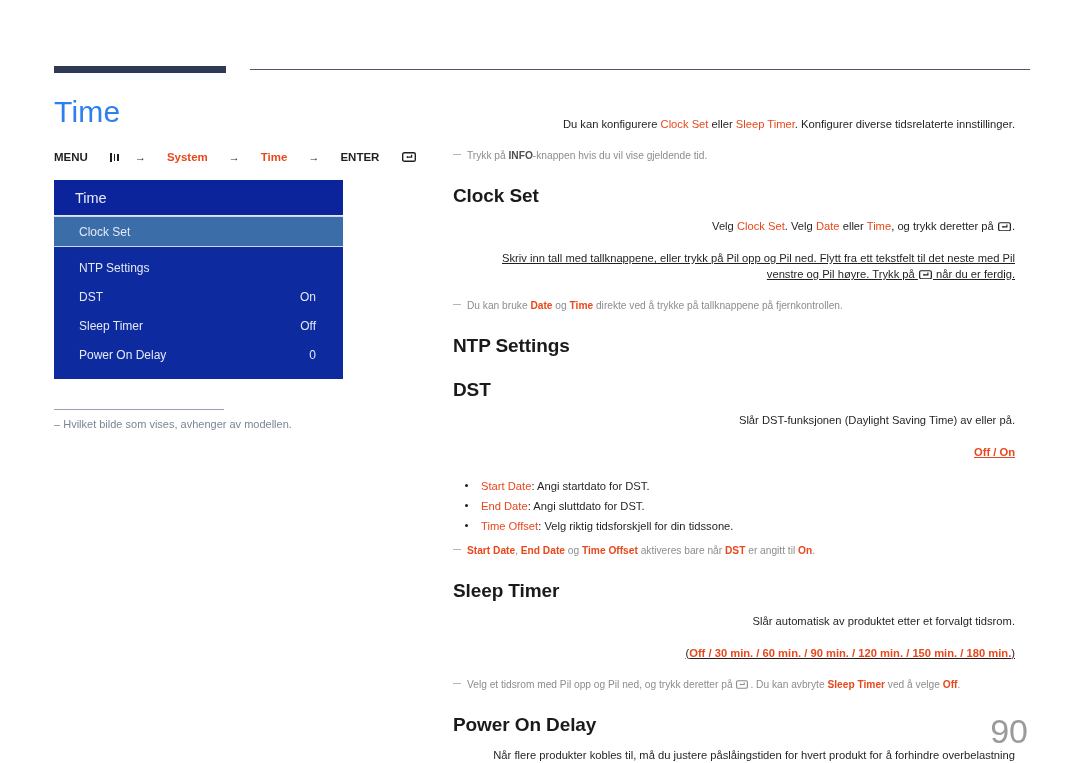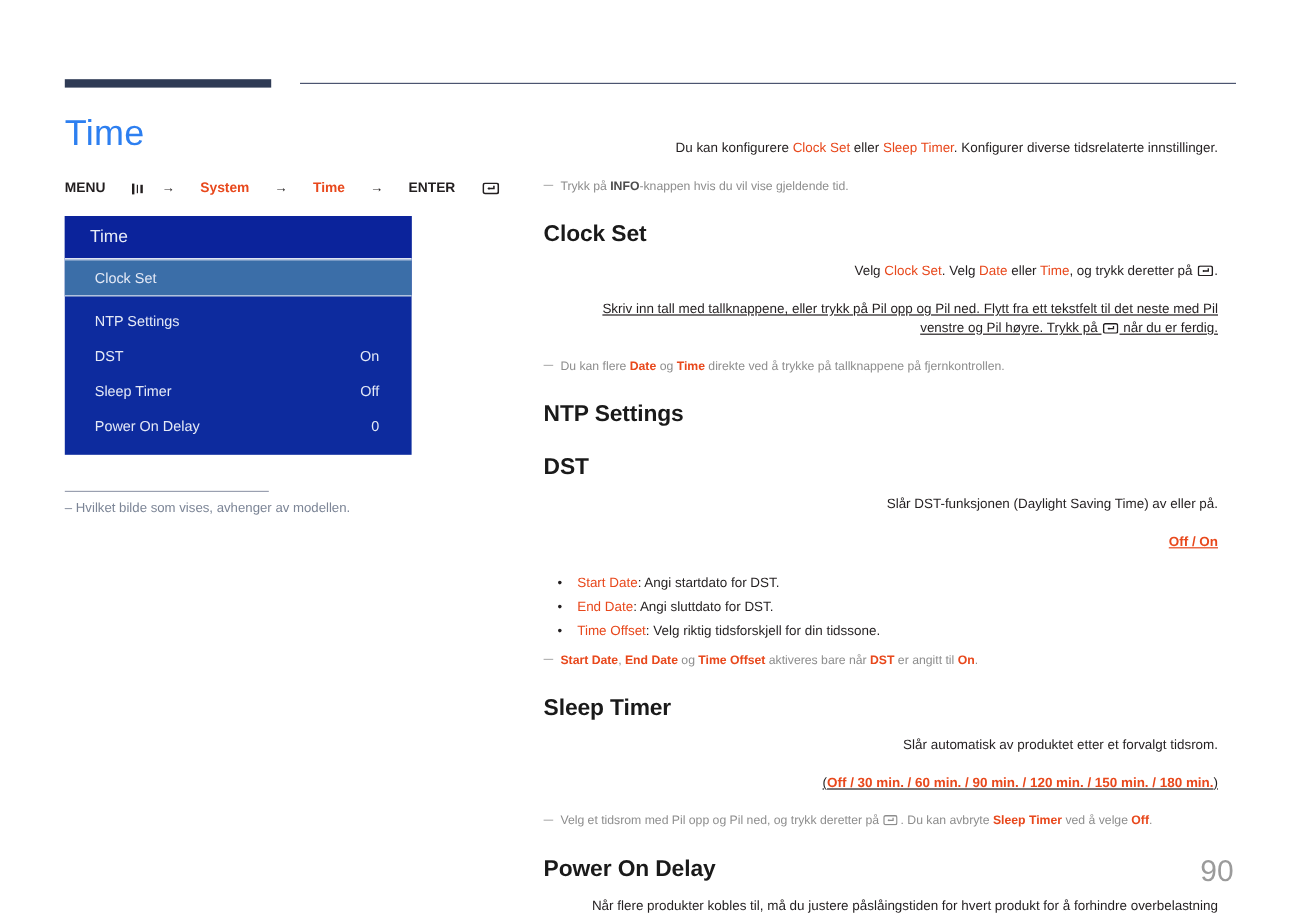--- a/index.html
+++ b/index.html
@@ -239,22 +239,22 @@
     height: 9.5px;
     position: relative;
     vertical-align: -1px;
     margin: 0 1px;
   }
 
   
   .page-num {
     position: absolute;
     right: 52px;
-    bottom: 22px;
-    font-size: 25px;
+    bottom: 12px;
+    font-size: 34px;
     color: #9b9b9b;
     font-weight: 400;
   }
 </style>
 </head>
 <body>
 
 <div class="top-rules">
   <div class="rule-thick"></div>
   <div class="rule-thin"></div>
@@ -330,21 +330,21 @@
             <path d="M9.6 2.7 v2.4 H4.9" fill="none" stroke="#231f20" stroke-width="1.2"></path>
             <path d="M5.8 3.9 L4.1 5.1 L5.8 6.3 Z" fill="#231f20"></path>
           </svg></span><span>.</span></p>
 
     <p class="body-text"><span>Skriv inn tall med tallknappene, eller trykk på Pil opp og Pil ned. Flytt fra ett tekstfelt til det neste med Pil venstre og Pil høyre. Trykk på </span><span class="enter-inline"><svg width="13" height="9.5" viewBox="0 0 14 10" xmlns="http://www.w3.org/2000/svg">
             <rect x="0.7" y="0.7" width="12.6" height="8.6" rx="1.6" ry="1.6" fill="none" stroke="#231f20" stroke-width="1.3"></rect>
             <path d="M9.6 2.7 v2.4 H4.9" fill="none" stroke="#231f20" stroke-width="1.2"></path>
             <path d="M5.8 3.9 L4.1 5.1 L5.8 6.3 Z" fill="#231f20"></path>
           </svg></span><span> når du er ferdig.</span></p>
 
-    <div class="note"><span>Du kan flere </span><span class="red-b">Date</span><span> og </span><span class="red-b">Time</span><span> direkte ved å trykke på tallknappene på fjernkontrollen.</span></div>
+    <div class="note"><span>Du kan bruke </span><span class="red-b">Date</span><span> og </span><span class="red-b">Time</span><span> direkte ved å trykke på tallknappene på fjernkontrollen.</span></div>
   </div>
 
   <div class="sec-block">
     <h2 class="sec">NTP Settings</h2>
   </div>
 
   <div class="sec-block">
     <h2 class="sec">DST</h2>
     <p class="body-text">Slår DST-funksjonen (Daylight Saving Time) av eller på.</p>
     <p class="body-text red-b opts-line">Off / On</p>

